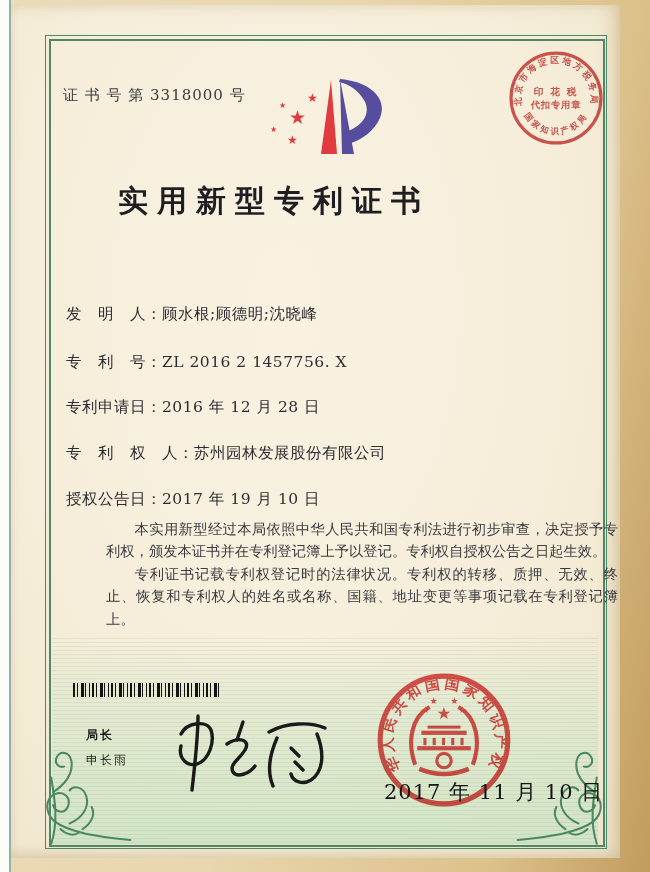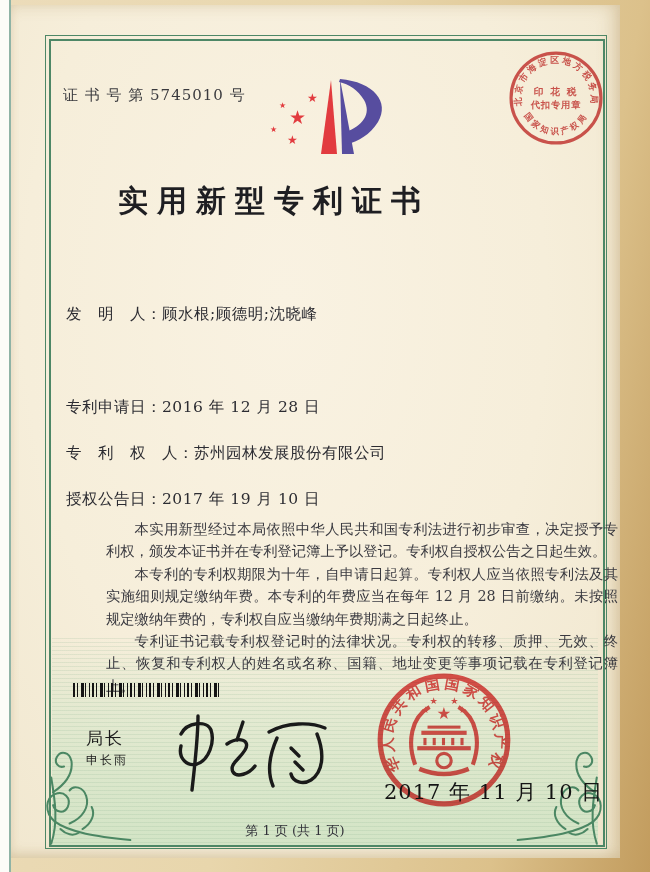--- a/index.html
+++ b/index.html
@@ -24,21 +24,21 @@
   .f0{top:255px}.f1{top:304px}.f2{top:352px}.f3{top:397px}.f4{top:443px}.f5{top:489px}
   .paras{position:absolute;left:58px;top:518px;width:512px;font-size:14.3px;line-height:22.4px;
     text-align:justify;color:#3a3a40;margin-left:48px;}
   .paras p{margin:0;text-indent:2em;}
   .barcode{position:absolute;left:73px;top:683px;width:147px;height:14px;
     background:repeating-linear-gradient(90deg,
       #141414 0 2px,transparent 2px 4px,#141414 4px 5px,transparent 5px 8px,
       #141414 8px 11px,transparent 11px 12px,#141414 12px 13px,transparent 13px 16px,
       #141414 16px 17px,transparent 17px 19px);}
   .signer-title{position:absolute;left:86px;top:727px;font-family:"DejaVu Sans","Liberation Sans",sans-serif;
-    font-size:17px;color:#1c1c1c;letter-spacing:2px;}
+    font-size:12px;color:#1c1c1c;letter-spacing:2px;font-weight:bold;}
   .signer-name{position:absolute;left:86px;top:752px;font-family:"DejaVu Sans","Liberation Sans",sans-serif;
     font-size:12px;color:#1c1c1c;letter-spacing:2px;}
   .sig-svg{position:absolute;left:165px;top:708px;}
   .logo-svg{position:absolute;left:255px;top:74px;}
   .stamp-svg{position:absolute;left:504px;top:46px;opacity:.9;mix-blend-mode:multiply;}
   .seal-svg{position:absolute;left:374px;top:670px;opacity:.92;mix-blend-mode:multiply;}
   .seal-date{position:absolute;left:384px;top:778px;font-size:21px;font-weight:400;
     letter-spacing:1px;color:#141414;z-index:6;}
   .footer{position:absolute;left:145px;top:822px;width:300px;text-align:center;
     font-size:13px;color:#33333a;}
@@ -51,21 +51,21 @@
 <body>
 
 <div class="page">
   <div class="edge-strip"></div>
   <div class="edge-line"></div>
   <div class="paper"></div>
   <div class="frame-outer"></div>
   <div class="frame-inner"></div>
   <div class="band"></div>
 
-  <div class="cert-no">证 书 号 第 5745010 号</div>
+  <div class="cert-no">证 书 号 第 3318000 号</div>
 
   <svg class="logo-svg" width="140" height="88" viewBox="0 0 140 88" xmlns="http://www.w3.org/2000/svg">
     <path d="M76,6 L82,80 L66,80 Z" fill="#e23b3f"></path>
     <path d="M85,5 L99,80 L87,80 Z" fill="#574d9f"></path>
     <path d="M85,5 C119,8 135,28 123,48 C115,61 103,67 93,70 L91,58 C107,52 117,40 109,26 C103,16 94,10 84,8 Z" fill="#574d9f"></path>
     <g fill="#e23b3f" class="star">
       <text x="34" y="50" font-size="19">★</text>
       <text x="52" y="28" font-size="12">★</text>
       <text x="24" y="34" font-size="8">★</text>
       <text x="15" y="58" font-size="8">★</text>
@@ -85,27 +85,27 @@
     <text x="59" y="56" font-size="11" fill="#cc4646" text-anchor="middle" font-weight="bold" letter-spacing="2">印 花 税</text>
     <text x="59" y="70" font-size="10.5" fill="#cc4646" text-anchor="middle" font-weight="bold" letter-spacing="1">代扣专用章</text>
     <text font-size="9.5" fill="#cc4646" letter-spacing="3" font-weight="bold">
       <textPath href="#stampBottom" startOffset="50%" text-anchor="middle">国家知识产权局</textPath>
     </text>
   </svg>
 
   <div class="title">实用新型专利证书</div>
 
   <div class="field f1">发　明　人：顾水根;顾德明;沈晓峰</div>
+  <div class="field f2">专　利　号：ZL 2016 2 1457756. X</div>
   <div class="field f3">专利申请日：2016 年 12 月 28 日</div>
   <div class="field f4">专　利　权　人：苏州园林发展股份有限公司</div>
   <div class="field f5">授权公告日：2017 年 19 月 10 日</div>
 
   <div class="paras">
     <p>本实用新型经过本局依照中华人民共和国专利法进行初步审查，决定授予专利权，颁发本证书并在专利登记簿上予以登记。专利权自授权公告之日起生效。</p>
-    <p>本专利的专利权期限为十年，自申请日起算。专利权人应当依照专利法及其实施细则规定缴纳年费。本专利的年费应当在每年 12 月 28 日前缴纳。未按照规定缴纳年费的，专利权自应当缴纳年费期满之日起终止。</p>
     <p>专利证书记载专利权登记时的法律状况。专利权的转移、质押、无效、终止、恢复和专利权人的姓名或名称、国籍、地址变更等事项记载在专利登记簿上。</p>
   </div>
 
   <div class="barcode"></div>
 
   <div class="signer-title">局长</div>
   <div class="signer-name">申长雨</div>
 
   <svg class="sig-svg" width="175" height="100" viewBox="0 0 175 100" xmlns="http://www.w3.org/2000/svg">
     <g fill="none" stroke="#1a1a1a" stroke-width="3.4" stroke-linecap="round">
@@ -167,14 +167,13 @@
     <g fill="none" stroke="#4b8763" stroke-width="2.2" stroke-linecap="round">
       <path d="M96,104 C60,100 30,96 14,84 C2,74 4,58 14,54 C24,50 32,58 28,68 C24,76 14,74 12,66"></path>
       <path d="M10,108 C18,84 14,60 10,36"></path>
       <path d="M12,52 C24,44 34,32 32,18 C30,8 20,6 16,14 C13,20 18,26 24,24"></path>
       <path d="M30,86 C44,80 52,68 48,56 C45,46 34,44 30,50"></path>
       <path d="M20,92 C26,98 34,100 40,96"></path>
       <path d="M44,92 C54,86 58,76 54,68"></path>
     </g>
   </svg>
 
-  <div class="footer">第 1 页 (共 1 页)</div>
 </div>
 
 </body></html>

